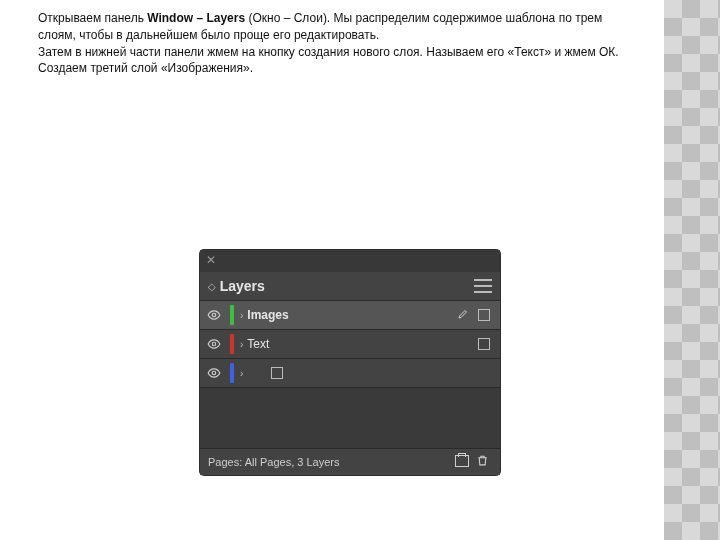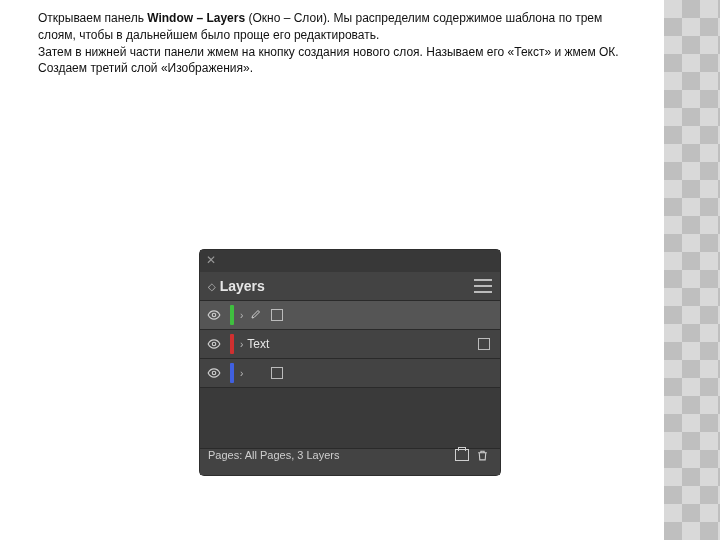--- a/index.html
+++ b/index.html
@@ -140,21 +140,21 @@
 
   .panel-empty {
     height: 60px;
     background: #3a3a3a;
     border-bottom: 1px solid #2a2a2a;
   }
 
   .panel-footer {
     height: 26px;
     display: flex;
-    align-items: flex-start;
+    align-items: center;
     padding: 0 8px;
     font-size: 11px;
     color: #cfcfcf;
     background: #434343;
   }
   .panel-footer .spacer { flex: 1; }
   .panel-footer .f-icon {
     width: 20px;
     text-align: center;
     font-size: 13px;
@@ -205,20 +205,21 @@
   </div>
 
   <div id="layers-container">
       <div class="layer-row selected">
         <span class="vis eye-icon"><svg viewBox="0 0 24 24" fill="none" stroke="#cfcfcf" stroke-width="2">
             <path d="M2 12s3.5-7 10-7 10 7 10 7-3.5 7-10 7S2 12 2 12z"></path>
             <circle cx="12" cy="12" r="3"></circle>
           </svg></span>
         <span class="color" style="background:#3fbf3f"></span>
         <span class="chev">›</span>
+        <span class="name">Images</span>
         <span class="pen"><svg viewBox="0 0 24 24" width="12" height="12" fill="none" stroke="#cfcfcf" stroke-width="2">
             <path d="M4 20l4-1 11-11-3-3L5 16l-1 4z"></path>
           </svg></span>
         <span class="box"></span>
       </div>
       <div class="layer-row">
         <span class="vis eye-icon"><svg viewBox="0 0 24 24" fill="none" stroke="#cfcfcf" stroke-width="2">
             <path d="M2 12s3.5-7 10-7 10 7 10 7-3.5 7-10 7S2 12 2 12z"></path>
             <circle cx="12" cy="12" r="3"></circle>
           </svg></span>

